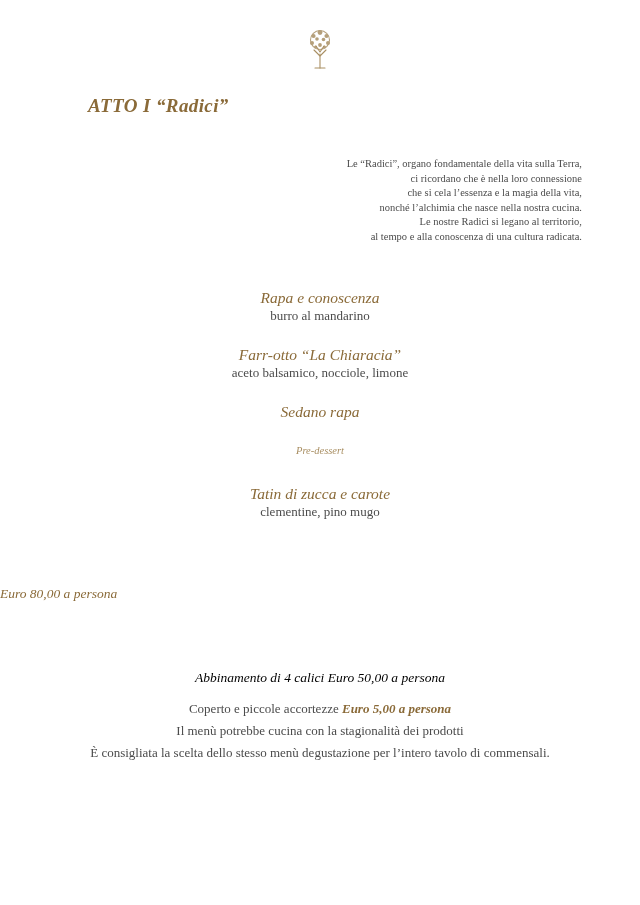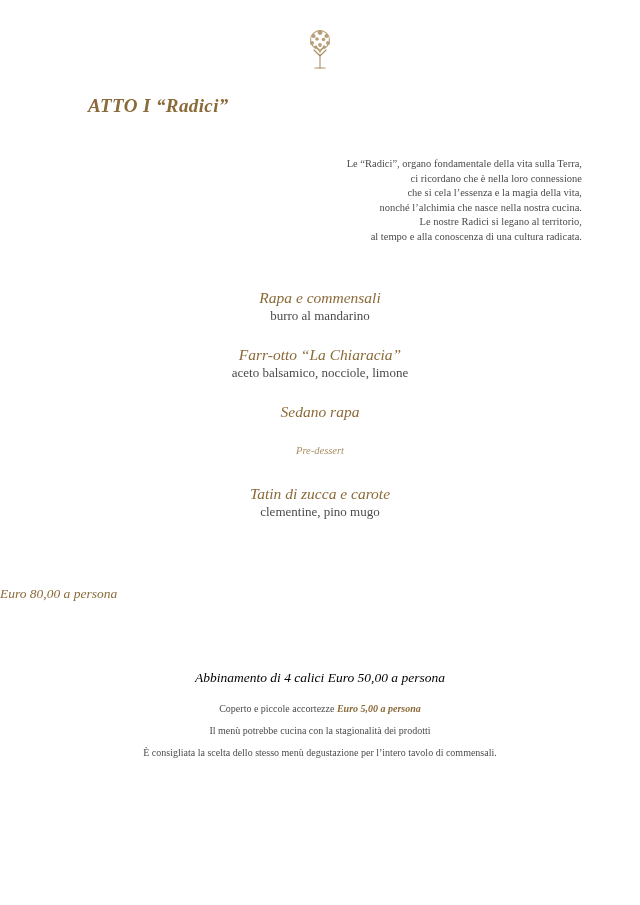--- a/index.html
+++ b/index.html
@@ -117,21 +117,21 @@
 
   
   .footer {
     position: absolute;
     bottom: 18px;
     left: 0;
     width: 640px;
     text-align: center;
   }
   .footer-line {
-    font-size: 10px;
+    font-size: 13px;
     color: #4b4b4b;
     line-height: 22px;
   }
   .footer-line .accent {
     font-style: italic;
     font-weight: bold;
     color: #8a6a38;
   }
 </style>
 </head>
@@ -171,21 +171,21 @@
     <div>ci ricordano che è nella loro connessione</div>
     <div>che si cela l’essenza e la magia della vita,</div>
     <div>nonché l’alchimia che nasce nella nostra cucina.</div>
     <div>Le nostre Radici si legano al territorio,</div>
     <div>al tempo e alla conoscenza di una cultura radicata.</div>
   </div>
 
   <div class="dishes">
 
     <div class="dish">
-      <div class="dish-name">Rapa e commensali</div>
+      <div class="dish-name">Rapa e conoscenza</div>
       <div class="dish-desc">burro al mandarino</div>
     </div>
 
     <div class="dish">
       <div class="dish-name">Farr-otto “La Chiaracia”</div>
       <div class="dish-desc">aceto balsamico, nocciole, limone</div>
     </div>
 
     <div class="dish">
       <div class="dish-name">Sedano rapa</div>

